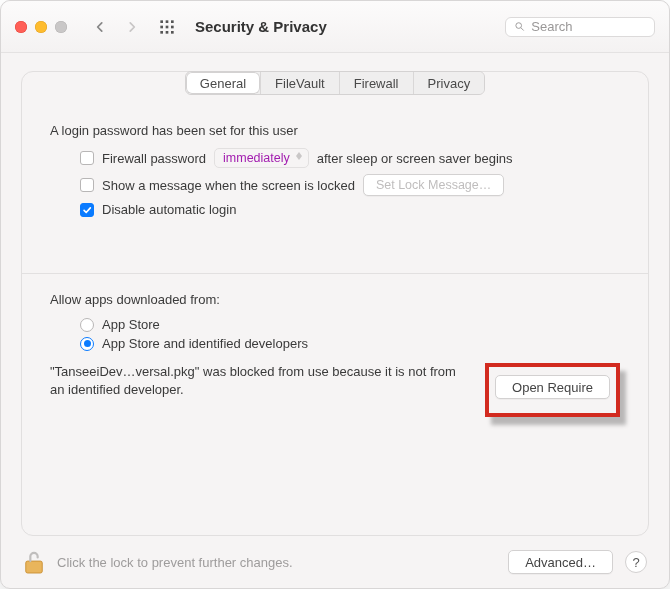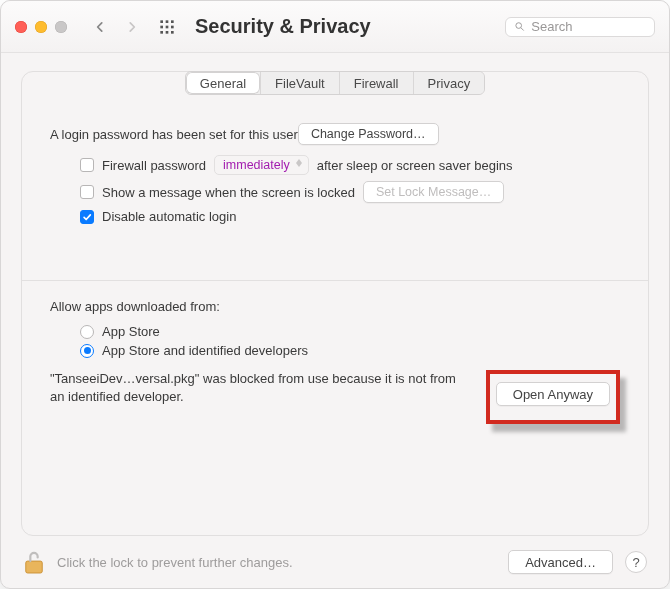--- a/index.html
+++ b/index.html
@@ -36,21 +36,21 @@
   }
   .traffic { display:flex; gap:8px; }
   .tl { width:12px; height:12px; border-radius:50%; }
   .tl.red    { background:#ff5f57; box-shadow: inset 0 0 0 .5px #e24238; }
   .tl.yellow { background:#febc2e; box-shadow: inset 0 0 0 .5px #dfa023; }
   .tl.green  { background:#c9c7c7; box-shadow: inset 0 0 0 .5px #b4b2b2; }
   .nav-arrows { display:flex; gap:18px; margin-left:12px; margin-right:6px;}
   .nav-arrows svg { width:14px; height:14px; }
   .grid-btn svg{ width:16px; height:16px; }
   .nav-btn, .grid-btn { display:flex; align-items:center; justify-content:center; color:#888; }
-  .title { font-weight:600; font-size:20px; color:#333; margin-left:6px; }
+  .title { font-weight:600; font-size:15px; color:#333; margin-left:6px; }
   .spacer { flex:1; }
   .search {
     width:150px; height:20px;
     background:#fff;
     border:1px solid #dcdada;
     border-radius:6px;
     display:flex; align-items:center;
     padding:0 8px; gap:6px;
     color:#8a8888;
   }
@@ -234,21 +234,20 @@
       <div class="segmented">
         <div class="seg active">General</div>
         <div class="seg">FileVault</div>
         <div class="seg">Firewall</div>
         <div class="seg">Privacy</div>
       </div>
 
       <div class="section1">
         <div class="row">
           <span>A login password has been set for this user</span>
-          <button class="btn">Change Password…</button>
         </div>
 
         <div class="checkline">
           <span class="cb"></span>
           <span>Firewall password</span>
           <span class="select-fake">immediately</span>
           <span>after sleep or screen saver begins</span>
         </div>
 
         <div class="checkline">
@@ -277,21 +276,21 @@
           <span>App Store</span>
         </div>
         <div class="radioline">
           <span class="radio checked"></span>
           <span>App Store and identified developers</span>
         </div>
 
         <div class="blocked-row">
           <div class="blocked-text">"TanseeiDev…versal.pkg" was blocked from use because it is not from an identified developer.</div>
           <div class="highlight">
-            <button class="btn big">Open Anyway</button>
+            <button class="btn big">Open Require</button>
           </div>
         </div>
       </div>
 
     </div>
   </div>
 
   <div class="footer">
     <div class="lock-icon">
       <svg viewBox="0 0 24 28">

